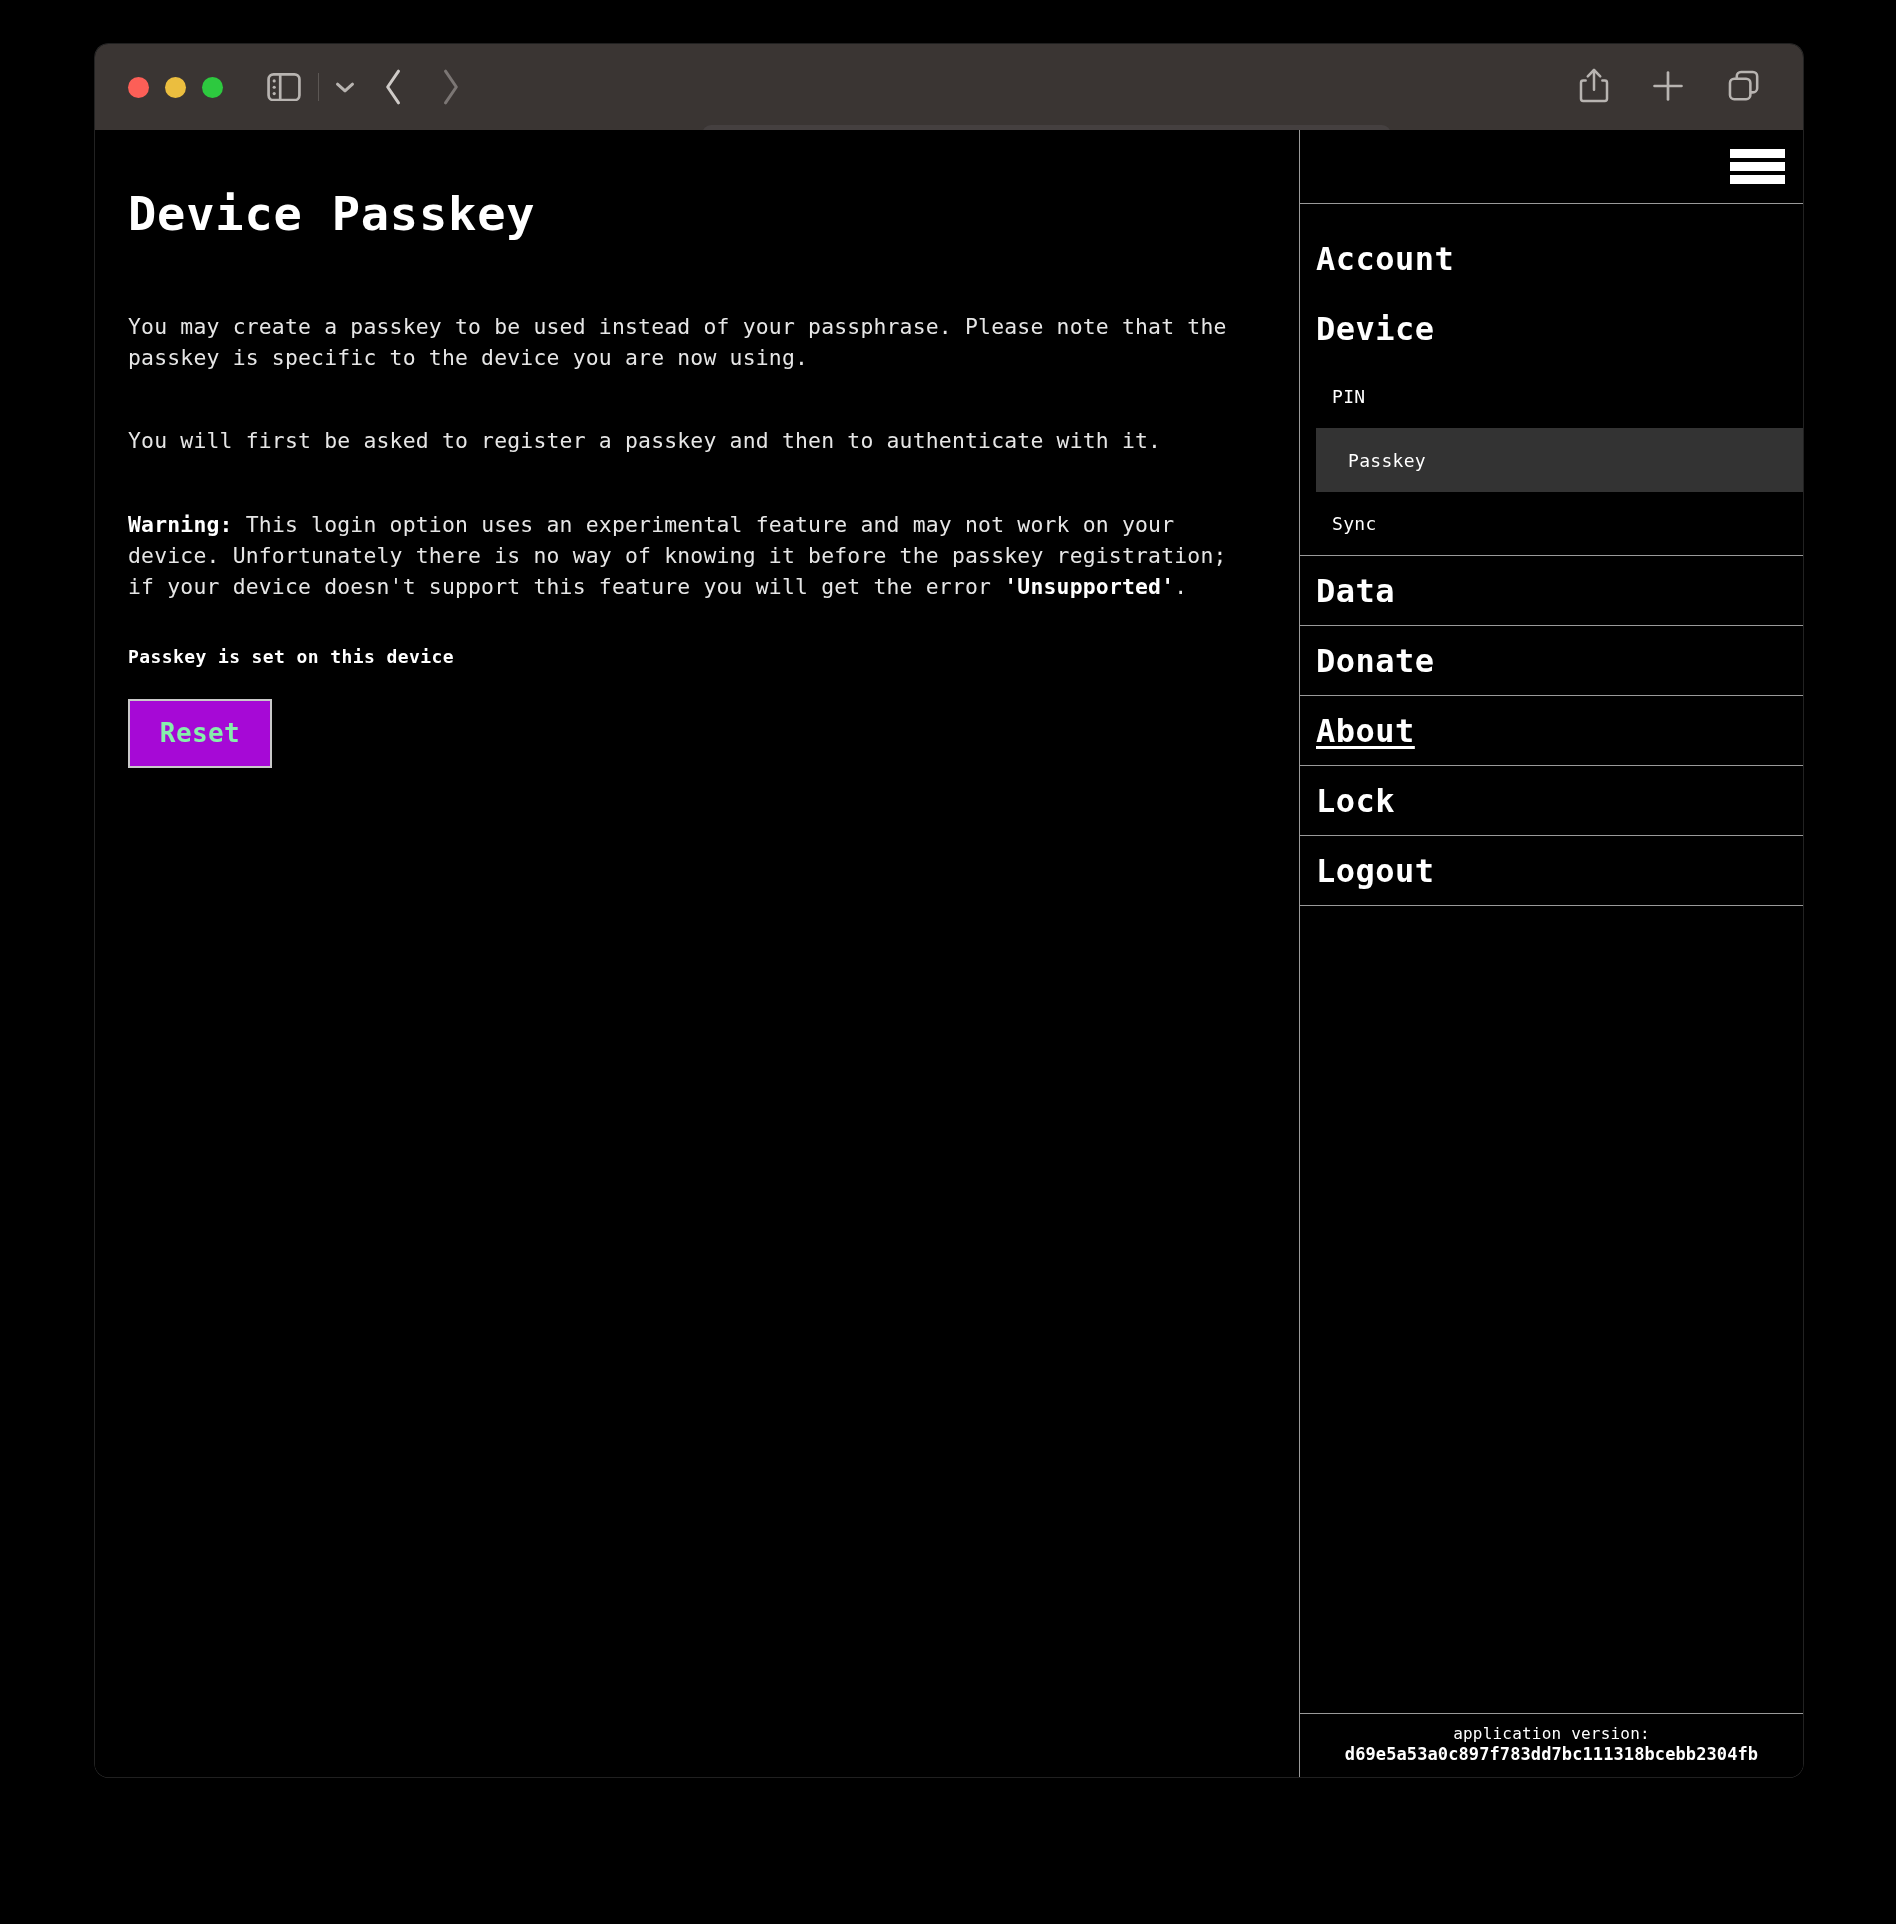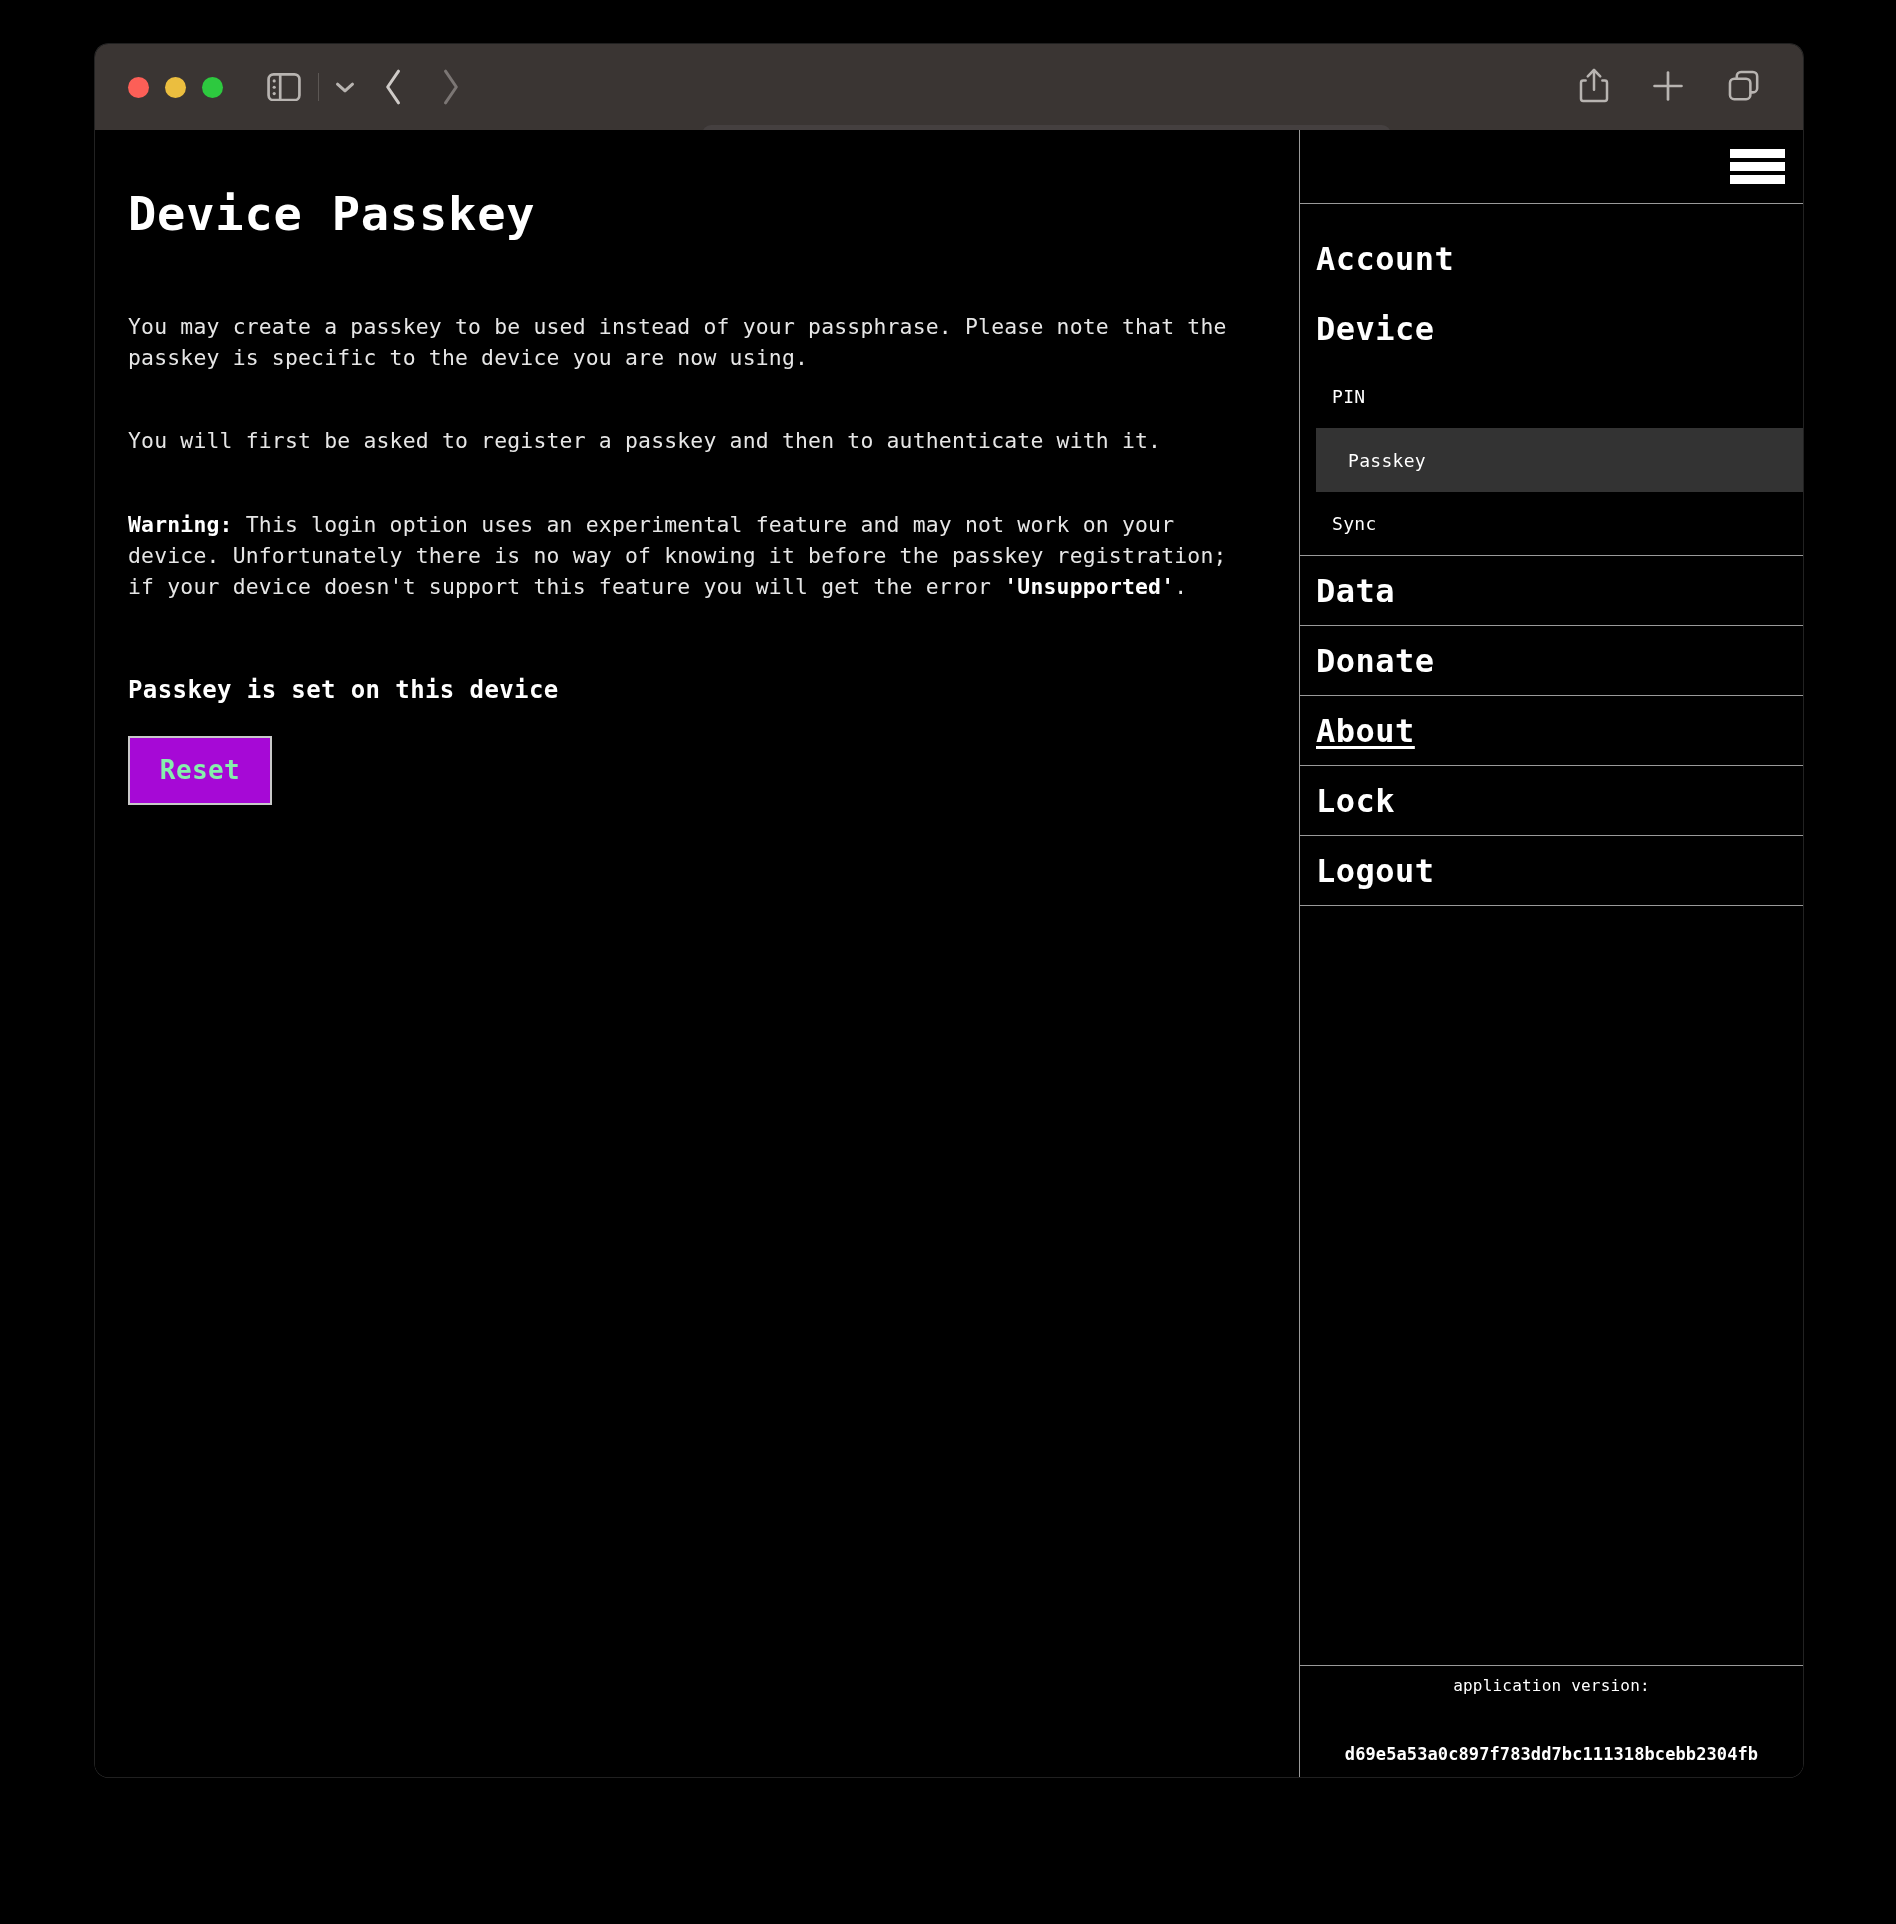--- a/index.html
+++ b/index.html
@@ -143,24 +143,24 @@
     max-width: 1150px;
   }
   .para.p1 { margin-top: 70px; }
   .para.p2 { margin-top: 52px; }
   .para.p3 { margin-top: 53px; }
 
   .para b { font-weight: 700; color: #ffffff; }
 
   .status-line {
     color: #ffffff;
-    font-size: 24px;
+    font-size: 18px;
     font-weight: 700;
     letter-spacing: 0.4px;
-    margin-top: 74px;
+    margin-top: 44px;
   }
 
   .reset-btn {
     margin-top: 32px;
     width: 144px;
     height: 69px;
     background: #a609d6;
     border: 2.5px solid #c9c9c9;
     color: #86efac;
     font-family: "DejaVu Sans Mono", monospace;
@@ -247,21 +247,20 @@
     font-weight: 400;
     letter-spacing: 0.2px;
     line-height: 20px;
   }
   .version-hash {
     color: #ffffff;
     font-size: 17px;
     font-weight: 700;
     letter-spacing: 0.1px;
     line-height: 20px;
-    margin-top: 48px;
   }
 </style>
 </head>
 <body>
 
 <div class="window">
 
   <div class="titlebar">
 
     <div class="traffic">

